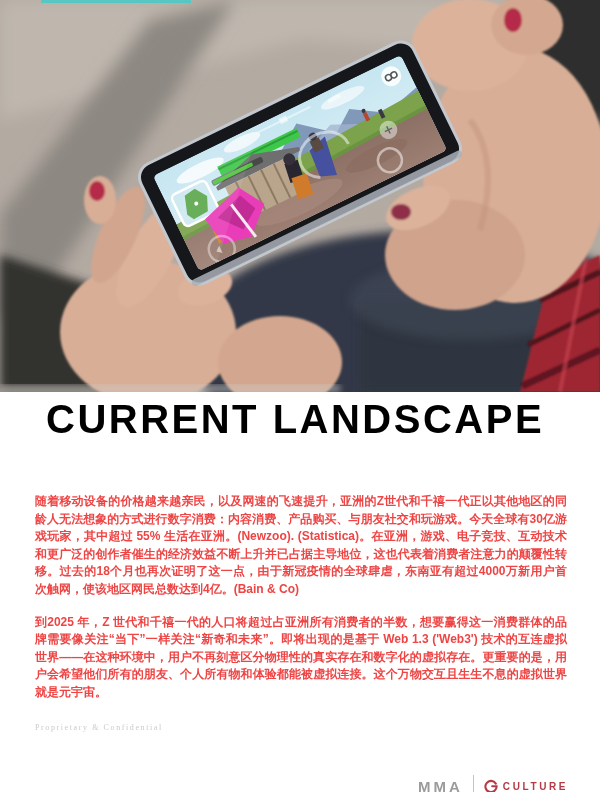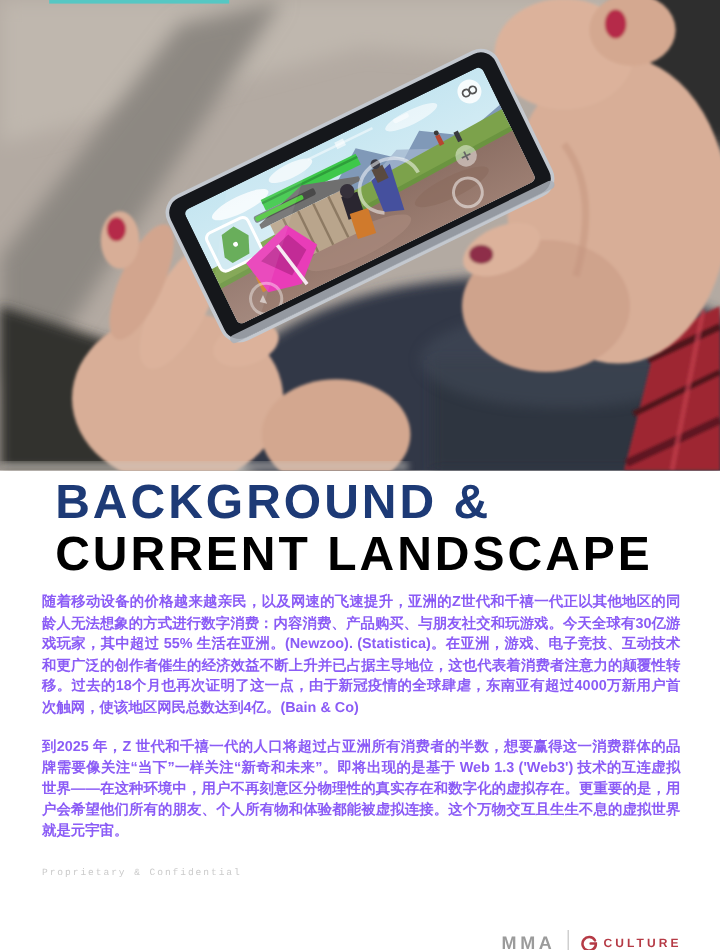--- a/index.html
+++ b/index.html
@@ -16,28 +16,28 @@
   
   .title{position:absolute;left:46px;top:398px;line-height:43px;white-space:nowrap;}
   .title span{display:block;font-weight:bold;font-size:40px;letter-spacing:2.5px;transform-origin:left top;}
   .title .l1{color:#1d3a76;}
   .title .l2{color:#000000;}
 
   
   .content{position:absolute;left:35px;right:33px;top:493px;}
   .content p{
     margin:0 0 15px 0;font-size:12px;line-height:17.6px;text-align:justify;
-    color:#8b5cf6;font-weight:600;
+    color:#ef4444;font-weight:600;
     font-family:"Liberation Sans","DejaVu Sans",sans-serif;
   }
 
   
   .confidential{
     position:absolute;left:35px;top:723px;
-    font-family:Liberation Mono, monospace;font-size:8px;letter-spacing:1.6px;color:#cbcbcb;
+    font-family:Liberation Serif, serif;font-size:8px;letter-spacing:1.6px;color:#cbcbcb;
   }
   .logos{position:absolute;left:418px;top:779px;height:20px;display:flex;align-items:flex-start;gap:10px;}
   .mma{
     color:#9b9b9b;font-weight:bold;font-size:15px;letter-spacing:3px;
     font-family:"Liberation Sans",sans-serif;line-height:15px;
   }
   .logo-divider{width:1px;height:22px;background:#c4c4c4;display:inline-block;margin-top:-4px;}
   .culture-wrap{display:flex;align-items:flex-start;gap:5px;}
   .culture-text{
     color:#b53a45;font-weight:bold;font-size:10px;letter-spacing:2.6px;line-height:13px;margin-top:1px;
@@ -191,21 +191,20 @@
           </g>
         </g>
       </g>
 
       <rect x="0" y="385" width="340" height="7" fill="#cfcac4" opacity="0.6" filter="url(#b3)"></rect>
       <rect x="41" y="0" width="150" height="3" fill="#56c7c3"></rect>
     </svg>
   </figure>
 
   <h1 class="title" style="margin:0;">
-    <span class="l1">BACKGROUND &amp;</span>
     <span class="l2">CURRENT LANDSCAPE</span>
   </h1>
 
   <div class="content">
     <p>随着移动设备的价格越来越亲民，以及网速的飞速提升，亚洲的Z世代和千禧一代正以其他地区的同龄人无法想象的方式进行数字消费：内容消费、产品购买、与朋友社交和玩游戏。今天全球有30亿游戏玩家，其中超过 55% 生活在亚洲。(Newzoo). (Statistica)。在亚洲，游戏、电子竞技、互动技术和更广泛的创作者催生的经济效益不断上升并已占据主导地位，这也代表着消费者注意力的颠覆性转移。过去的18个月也再次证明了这一点，由于新冠疫情的全球肆虐，东南亚有超过4000万新用户首次触网，使该地区网民总数达到4亿。(Bain &amp; Co)</p>
     <p>到2025 年，Z 世代和千禧一代的人口将超过占亚洲所有消费者的半数，想要赢得这一消费群体的品牌需要像关注“当下”一样关注“新奇和未来”。即将出现的是基于 Web 1.3 ('Web3') 技术的互连虚拟世界——在这种环境中，用户不再刻意区分物理性的真实存在和数字化的虚拟存在。更重要的是，用户会希望他们所有的朋友、个人所有物和体验都能被虚拟连接。这个万物交互且生生不息的虚拟世界就是元宇宙。</p>
   </div>
 
   <div class="confidential">Proprietary &amp; Confidential</div>
 

